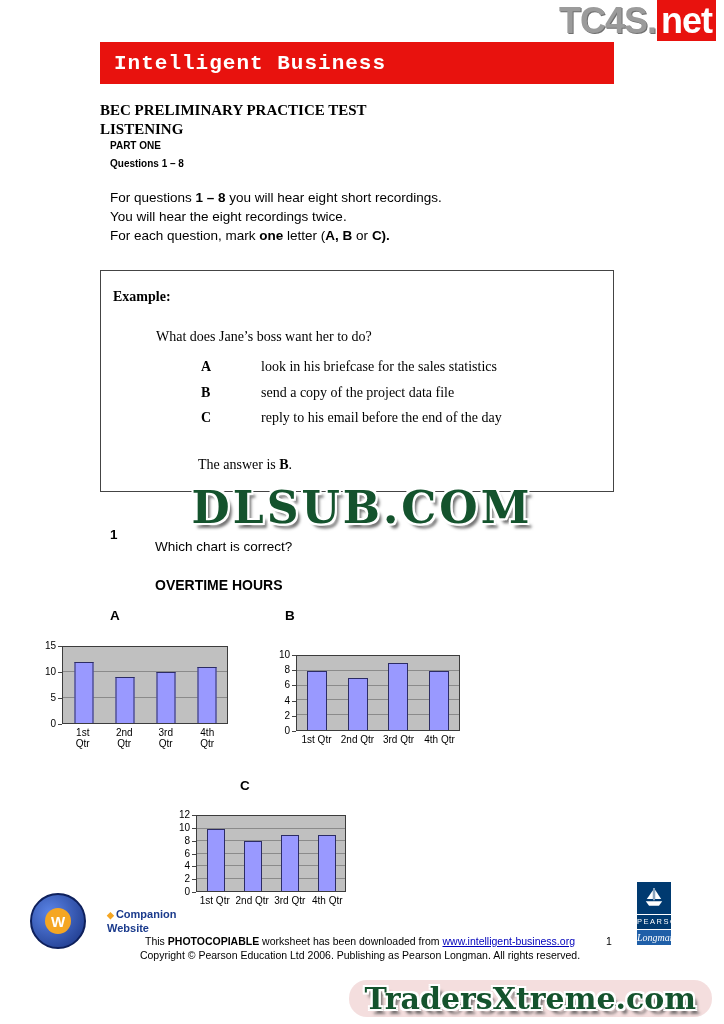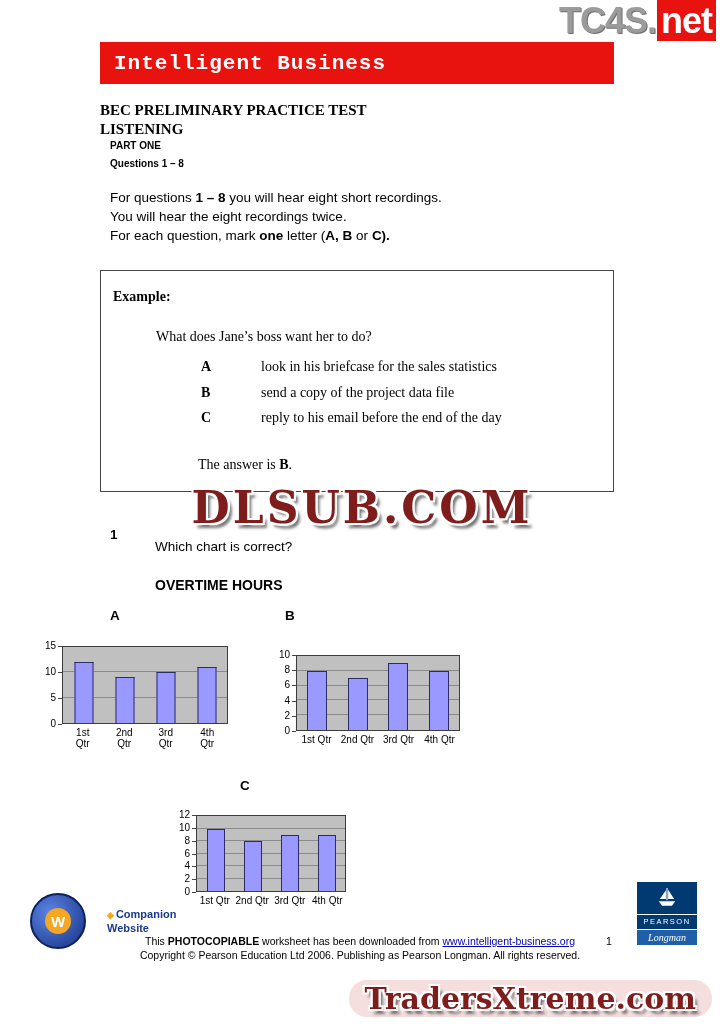--- a/index.html
+++ b/index.html
@@ -29,21 +29,21 @@
   .example-box{position:absolute;left:100px;top:270px;width:514px;height:222px;
                border:1px solid #444;box-sizing:border-box;
                font-family:"Liberation Serif",serif;font-size:14px;}
   .ex-label{position:absolute;left:12px;top:18px;font-weight:bold;}
   .ex-question{position:absolute;left:55px;top:58px;}
   .ex-opt-letter{position:absolute;left:100px;font-weight:bold;}
   .ex-opt-text{position:absolute;left:147px;margin-left:13px;}
   .ex-answer{position:absolute;left:97px;top:186px;}
 
   
-  .wm{font-family:"DejaVu Serif",serif;font-weight:bold;color:#7f1d1d;
+  .wm{font-family:"DejaVu Serif",serif;font-weight:bold;color:#14532d;
       text-shadow:-2px -2px 0 #fff,2px -2px 0 #fff,-2px 2px 0 #fff,2px 2px 0 #fff,
                   -2px 0 0 #fff,2px 0 0 #fff,0 -2px 0 #fff,0 2px 0 #fff,
                   4px 5px 3px rgba(80,80,80,.8);}
   .dlsub{position:absolute;left:50%;transform:translateX(-50%);top:482px;
          font-size:44px;letter-spacing:3px;white-space:nowrap;}
   .traders{position:absolute;right:12px;top:980px;font-size:30px;
            background:rgba(235,195,195,.55);border-radius:18px;padding:1px 16px;white-space:nowrap;}
 
   
   .q1-num{position:absolute;left:110px;top:527px;font-weight:bold;font-size:13.5px;}
@@ -75,21 +75,21 @@
   .companion{position:absolute;left:30px;top:893px;display:flex;align-items:center;gap:5px;}
   .comp-circle{width:52px;height:52px;border-radius:50%;
                background:radial-gradient(circle at 35% 35%, #5b85e8, #16307f);
                border:2px solid #0e205c;display:flex;align-items:center;justify-content:center;}
   .comp-inner{width:26px;height:26px;border-radius:50%;background:#f5a623;color:#fff;
               display:flex;align-items:center;justify-content:center;font-weight:bold;font-size:15px;}
   .comp-text{font-size:11px;font-weight:bold;color:#1a3a8c;line-height:13px;margin-left:16px;}
   .comp-diamond{color:#f5a623;font-size:9px;margin-right:2px;}
 
   
-  .pearson{position:absolute;left:637px;top:882px;width:60px;}
+  .pearson{position:absolute;left:637px;top:882px;width:34px;}
   .pearson-top{background:#003a70;height:32px;display:flex;align-items:center;justify-content:center;}
   .pearson-name{background:#003a70;color:#fff;text-align:center;font-size:7.5px;letter-spacing:1.5px;
                 padding:2px 0 3px;border-top:1px solid #fff;}
   .pearson-longman{background:#1f5fa8;color:#fff;text-align:center;font-style:italic;
                    font-family:"Liberation Serif",serif;font-size:10px;padding:2px 0;border-top:1px solid #fff;}
 
   
   .footer{position:absolute;left:110px;top:934px;width:500px;text-align:center;
           font-size:10.5px;line-height:14px;}
   .page-num{position:absolute;left:606px;top:935px;font-size:10.5px;}

